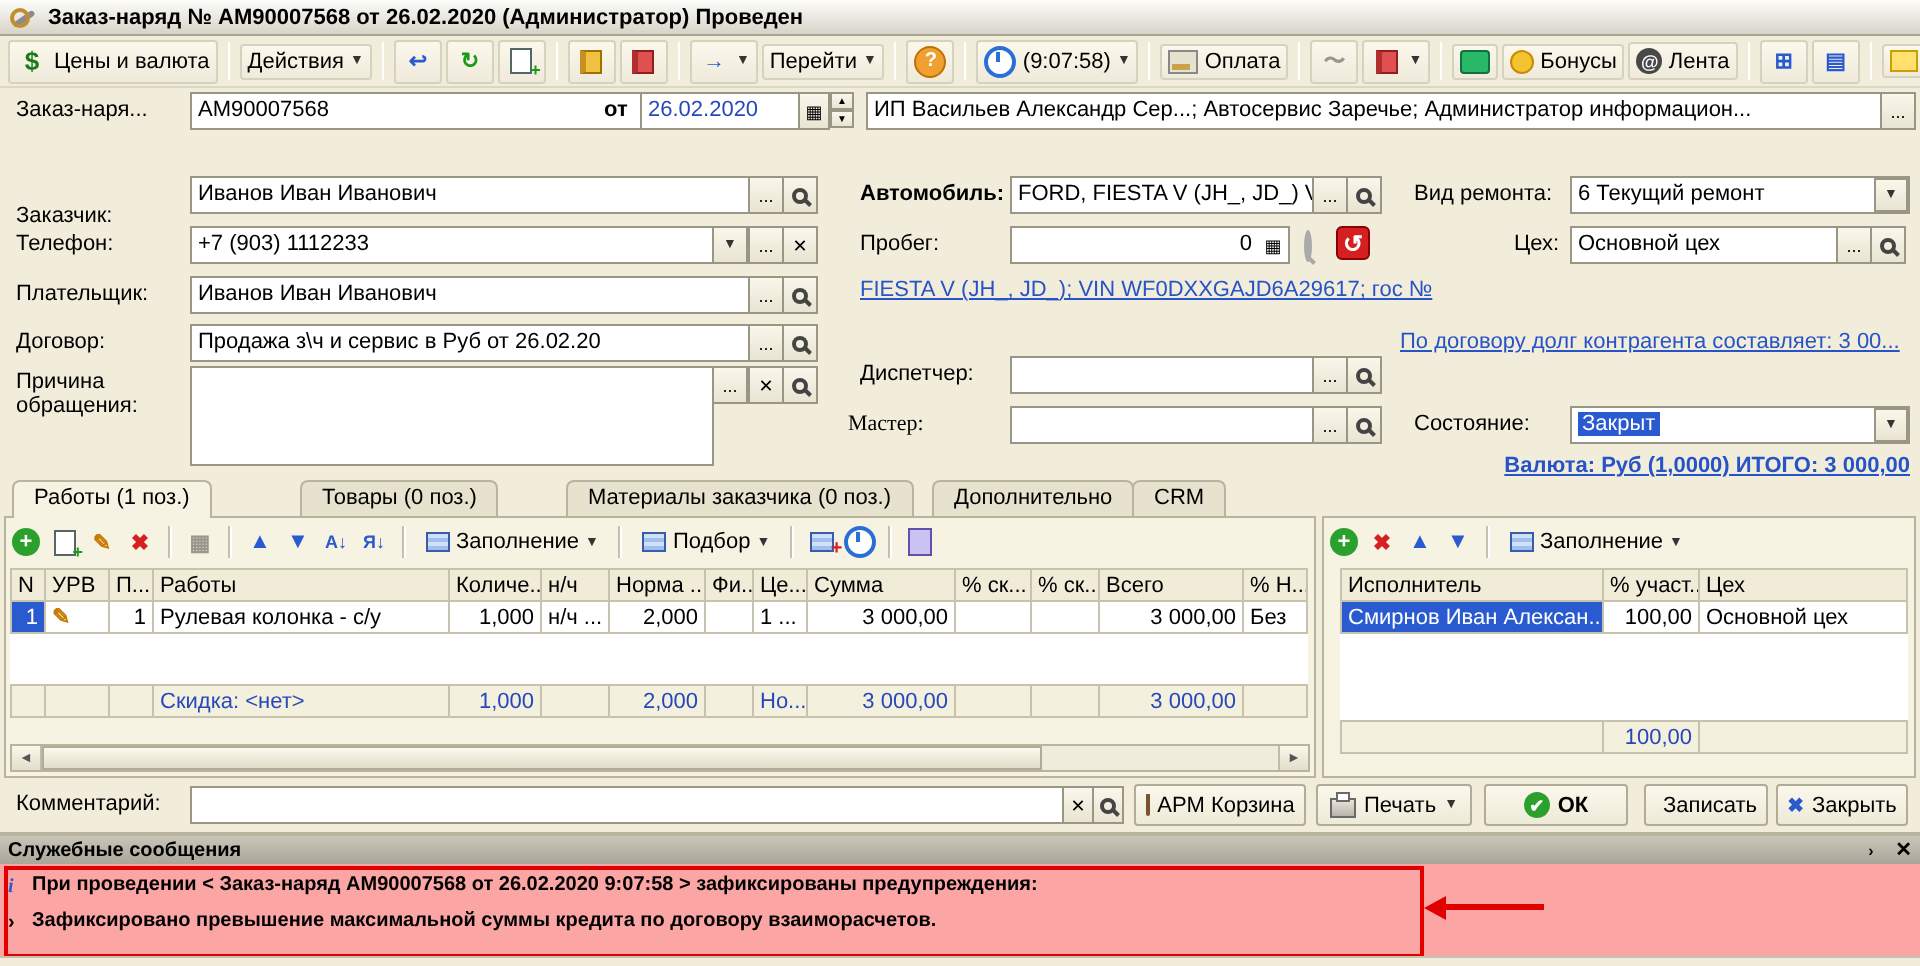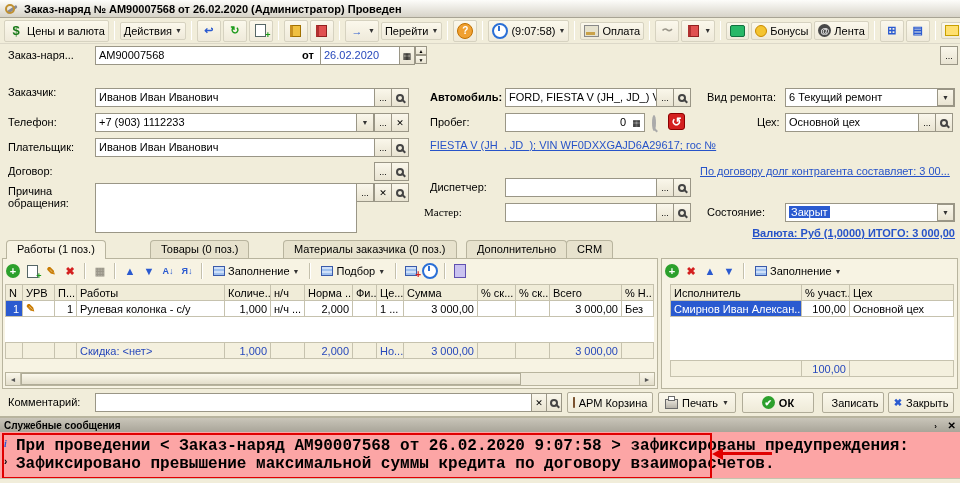--- a/index.html
+++ b/index.html
@@ -74,21 +74,21 @@
   .i-cart::after{content:"";position:absolute;left:2px;right:2px;top:2px;height:1px;background:#7a5230;box-shadow:0 2px 0 #7a5230;}
   .i-print{width:13px;height:8px;background:linear-gradient(#e8e4da,#b8b4aa);border:1px solid #6a6a6a;position:relative;margin-top:3px;}
   .i-print::before{content:"";position:absolute;top:-4px;left:2px;right:2px;height:3px;background:#fff;border:1px solid #6a6a6a;}
   .i-save{width:11px;height:11px;background:#2a5ad0;position:relative;}
   .i-save::before{content:"";position:absolute;left:2px;right:2px;bottom:0;height:5px;background:#fff;}
   .i-save::after{content:"";position:absolute;left:3px;right:3px;top:0;height:3px;background:#cdd8f2;}
   .bbtn{position:absolute;top:392px;height:21px;display:inline-flex;align-items:center;justify-content:center;gap:4px;background:linear-gradient(#fbf8ec,#eeead8);border:1px solid #b0ac98;border-radius:2px;box-sizing:border-box;padding:0 6px;white-space:nowrap;}
   
   .msgpanel{position:absolute;left:0;top:416px;width:960px;height:67px;background:#fca5a5;border-top:2px solid #b8b49e;box-sizing:border-box;}
   .msghdr{position:absolute;left:0;top:0;width:960px;height:14px;background:linear-gradient(#c9c5b9,#a9a599);display:flex;align-items:center;justify-content:space-between;padding:0 4px;box-sizing:border-box;font-size:10px;font-weight:bold;}
-  .msgline{position:absolute;font-family:Liberation Mono, monospace;font-size:16px;font-weight:bold;white-space:nowrap;}
+  .msgline{position:absolute;font-family:Liberation Sans, sans-serif;font-size:10px;font-weight:bold;white-space:nowrap;}
   .msgico{position:absolute;font-size:10px;font-weight:bold;}
   .annbox{position:absolute;border:2px solid #e00000;background:transparent;}
   .annarrow-line{position:absolute;height:3px;background:#e00000;}
   .annarrow-head{position:absolute;width:0;height:0;border-top:6px solid transparent;border-bottom:6px solid transparent;border-right:11px solid #e00000;}
   .msgbottom{position:absolute;left:0;bottom:0;width:960px;height:4px;background:#f1edda;border-top:1px solid #c6c2ae;}
 </style>
 </head>
 <body>
 
 <div class="app">
@@ -195,26 +195,27 @@
   <div class="box" style="left:95px;top:46px;width:235px;">АМ90007568</div>
   <span class="lbl" style="left:302px;top:49px;font-weight:bold;">от</span>
   <div class="box" style="left:320px;top:46px;width:80px;color:#2748bb;">26.02.2020</div>
   <div class="btn" style="left:399px;top:46px;width:16px;">
       <span>▦</span>
     </div>
   <div class="spin" style="position:absolute;left:415px;top:46px;">
     <span>▲</span>
     <span>▼</span>
   </div>
+  <div class="box" style="left:433px;top:46px;width:508px;">ИП Васильев Александр Сер...; Автосервис Заречье; Администратор информацион...</div>
   <div class="btn" style="left:940px;top:46px;width:18px;">
       <span>...</span>
     </div>
 
 
-  <span class="lbl" style="left:8px;top:86px;">Заказчик:</span>
+  <span class="lbl" style="left:8px;top:102px;">Заказчик:</span>
   <div class="box" style="left:95px;top:88px;width:280px;">Иванов Иван Иванович</div>
   <div class="btn" style="left:374px;top:88px;width:18px;">
       <span>...</span>
     </div>
   <div class="btn" style="left:391px;top:88px;width:18px;">
       <span class="i-mag"></span>
     </div>
 
   <span class="lbl" style="left:8px;top:116px;">Телефон:</span>
   <div class="box" style="left:95px;top:113px;width:262px;">+7 (903) 1112233</div>
@@ -231,20 +232,21 @@
   <span class="lbl" style="left:8px;top:141px;">Плательщик:</span>
   <div class="box" style="left:95px;top:138px;width:280px;">Иванов Иван Иванович</div>
   <div class="btn" style="left:374px;top:138px;width:18px;">
       <span>...</span>
     </div>
   <div class="btn" style="left:391px;top:138px;width:18px;">
       <span class="i-mag"></span>
     </div>
 
   <span class="lbl" style="left:8px;top:165px;">Договор:</span>
+  <div class="box" style="left:95px;top:162px;width:280px;">Продажа з\ч и сервис в Руб от 26.02.20</div>
   <div class="btn" style="left:374px;top:162px;width:18px;">
       <span>...</span>
     </div>
   <div class="btn" style="left:391px;top:162px;width:18px;">
       <span class="i-mag"></span>
     </div>
 
   <span class="lbl" style="left:8px;top:185px;width:80px;white-space:normal;">Причина обращения:</span>
   <div class="box" style="left:95px;top:183px;width:262px;height:50px;"></div>
   <div class="btn" style="left:356px;top:183px;width:18px;">

